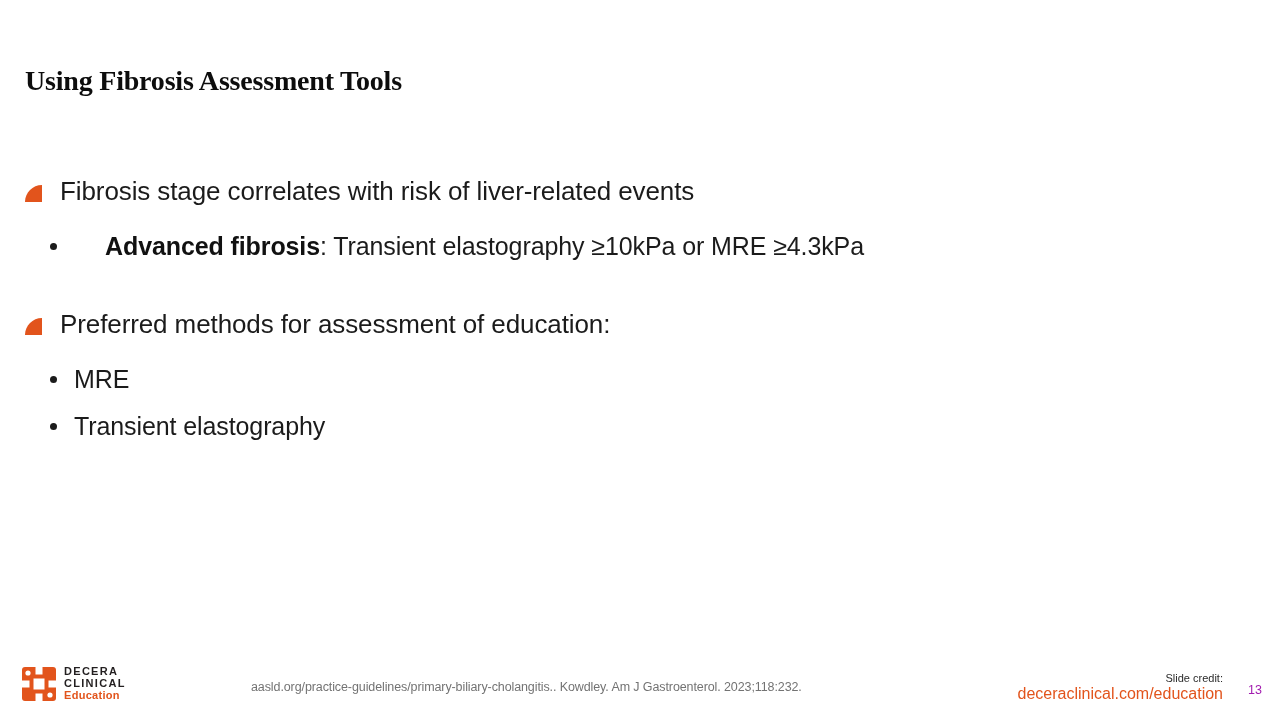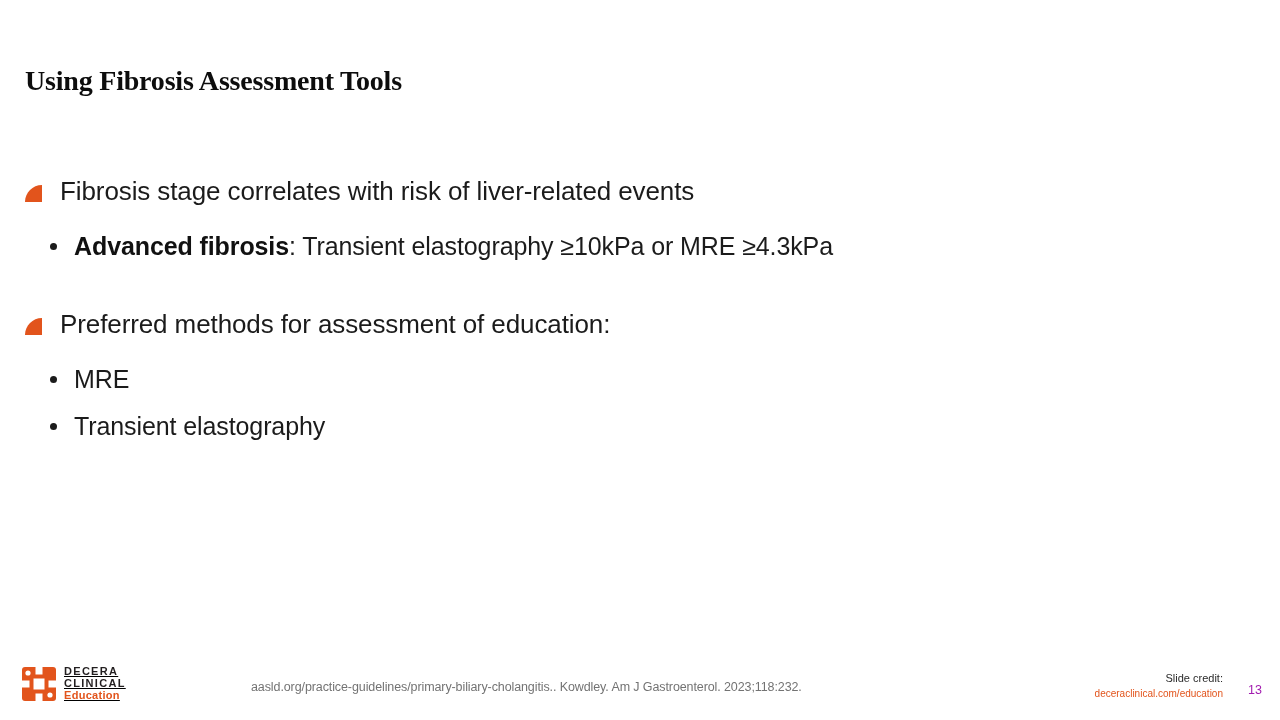--- a/index.html
+++ b/index.html
@@ -79,20 +79,21 @@
     left: 28px;
     top: 13px;
     width: 7px;
     height: 7px;
     border-radius: 50%;
     background: #1b1b1b;
   }
   .lvl2 b, .lvl2 .strong {
     font-weight: bold;
     color: #111111;
+    margin-left: 31px;
   }
 
   .gap-1 { margin-bottom: 22px; }
   .gap-2 { margin-bottom: 24px; }
 
   
   .footer-citation {
     position: absolute;
     left: 251px;
     top: 679px;
@@ -109,21 +110,21 @@
     top: 671px;
     text-align: right;
     line-height: 14px;
   }
   .credit-label {
     font-size: 11px;
     color: #2b2b2b;
     display: block;
   }
   .credit-link {
-    font-size: 10px;
+    font-size: 16px;
     color: #e2541c;
     display: block;
     margin-top: 2px;
     text-decoration: none;
   }
 
   .page-number {
     position: absolute;
     right: 18px;
     top: 683px;
@@ -144,21 +145,20 @@
     width: 34px;
     height: 34px;
     flex: 0 0 34px;
     display: block;
   }
   .logo-text {
     display: flex;
     flex-direction: column;
     justify-content: center;
     line-height: 1;
-    text-decoration: underline;
   }
   .logo-line1, .logo-line2 {
     font-size: 11px;
     font-weight: bold;
     letter-spacing: 1.3px;
     color: #231f20;
     line-height: 12px;
   }
   .logo-line3 {
     font-size: 11px;

